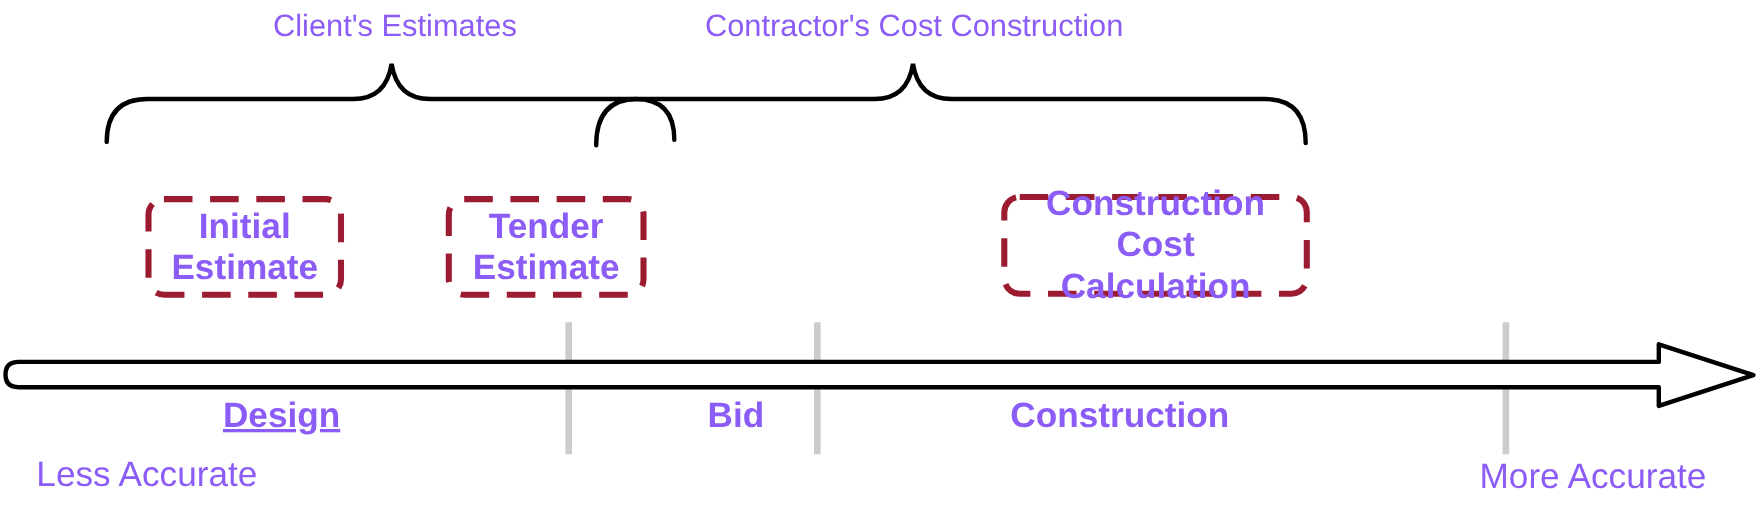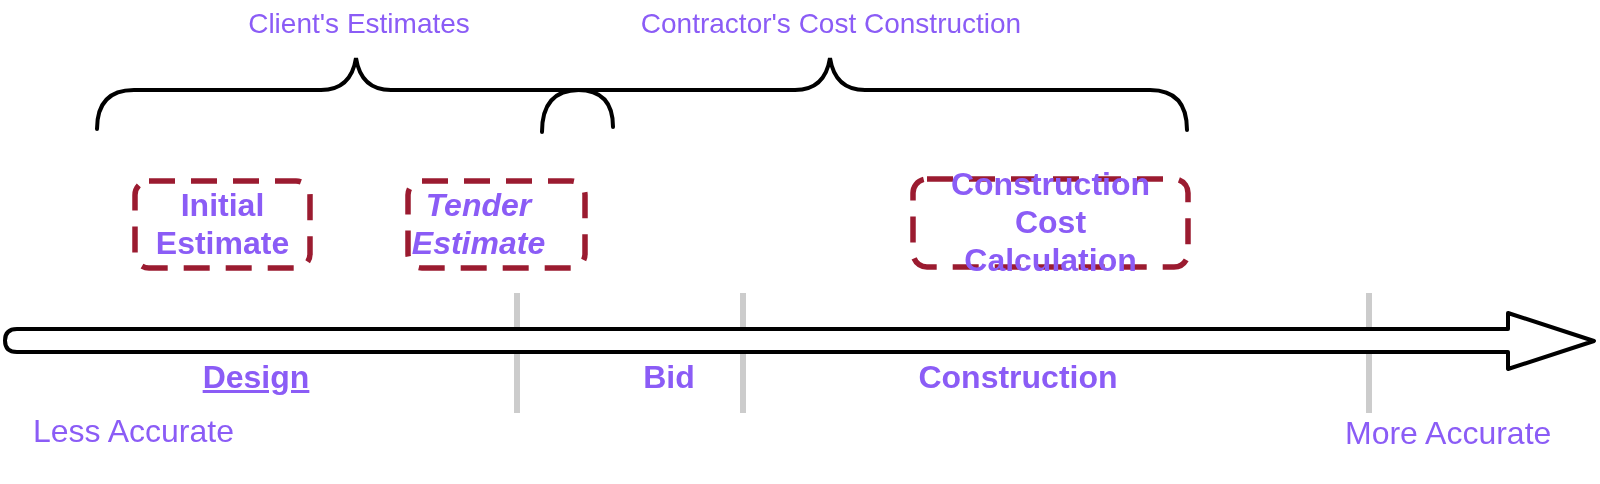--- a/index.html
+++ b/index.html
@@ -70,21 +70,21 @@
     <rect x="135" y="181" width="175" height="87" rx="14" fill="none" stroke-width="5.5" stroke-dasharray="26 16" stroke="#9B1B30"></rect>
     <rect x="408" y="181" width="177" height="87" rx="14" fill="none" stroke-width="5.5" stroke-dasharray="26 16" stroke="#9B1B30"></rect>
     <rect x="913" y="179" width="275" height="88" rx="14" fill="none" stroke-width="5.5" stroke-dasharray="26 16" stroke="#9B1B30"></rect>
   </svg>
 
   <div class="t-center brace-title" style="left:359px;">Client's Estimates</div>
   <div class="t-center brace-title" style="left:831px;">Contractor's Cost Construction</div>
 
   <div class="box-label" style="left:135px; top:181px; width:175px; height:87px;">Initial
 Estimate</div>
-  <div class="box-label" style="left:390px; top:181px; width:177px; height:87px;font-style:italic;">Tender
+  <div class="box-label" style="left:408px; top:181px; width:177px; height:87px;">Tender
 Estimate</div>
   <div class="box-label" style="left:913px; top:179px; width:275px; height:88px;">Construction Cost
 Calculation</div>
 
   <div class="t-center phase" style="left:256px;text-decoration:underline;">Design</div>
   <div class="t-center phase" style="left:632px;margin-left:37px;">Bid</div>
   <div class="t-center phase" style="left:1018px;">Construction</div>
 
   <div class="axis-label" style="left:1345px; top:416px;">More Accurate</div>
   <div class="axis-label" style="left:33px; top:414px;">Less Accurate</div>

